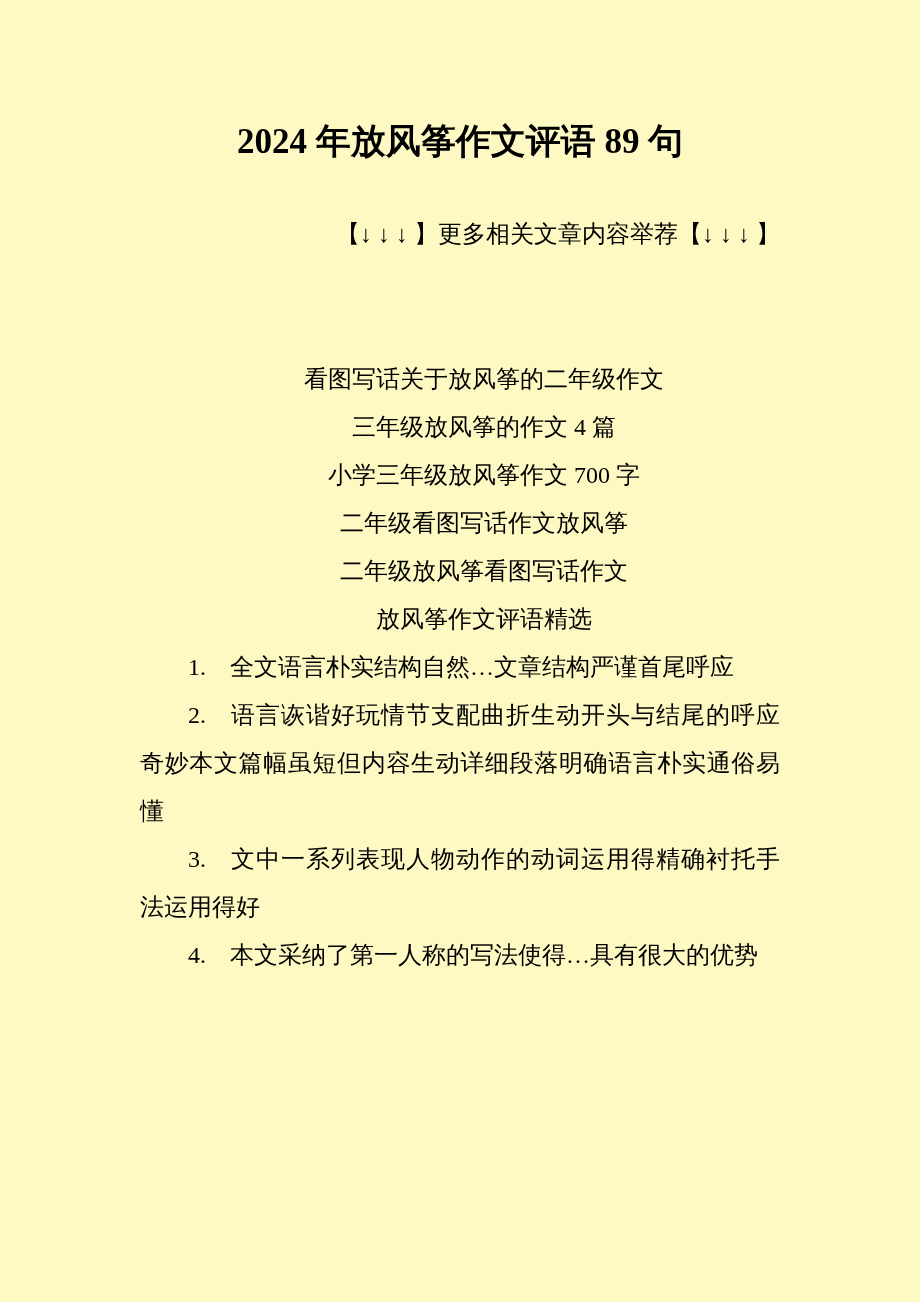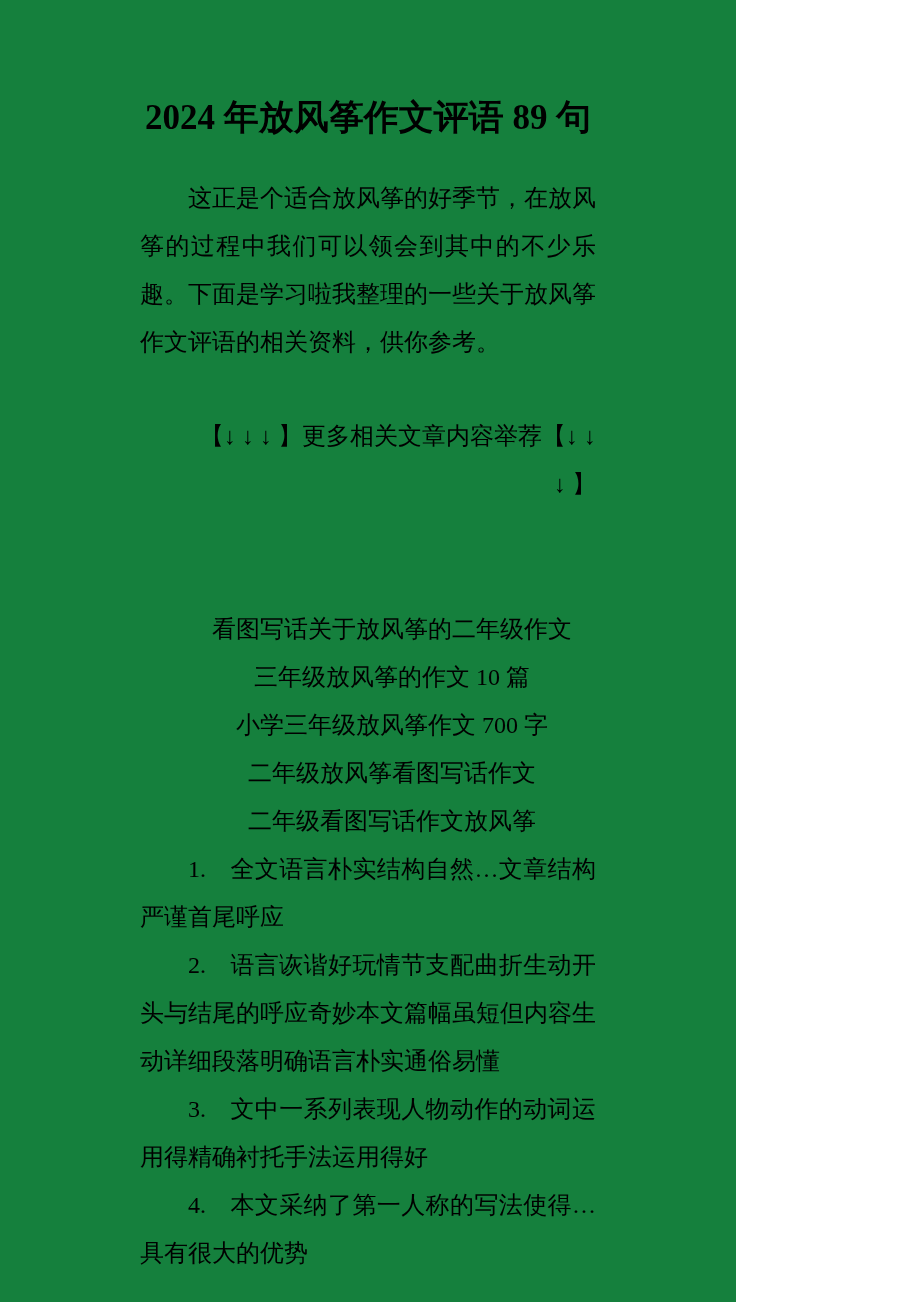--- a/index.html
+++ b/index.html
@@ -2,25 +2,25 @@
 <html><head>
 <meta charset="utf-8">
 <style>
   html, body {
     margin: 0;
     padding: 0;
     background: #ffffff;
   }
   .page {
     position: relative;
-    width: 736px;
+    width: 920px;
     height: 1302px;
-    background: #15803d;
+    background: #fef9c3;
     box-sizing: border-box;
-    padding: 96px 140px 0 140px;
+    padding: 120px 140px 0 140px;
     overflow: hidden;
     font-family: "Liberation Serif", "DejaVu Serif", serif;
     color: #000000;
   }
   .title {
     margin: 0;
     font-size: 35px;
     line-height: 44px;
     font-weight: bold;
     text-align: center;
@@ -50,32 +50,32 @@
     margin-right: 24px;
   }
 </style>
 </head>
 <body>
 
 <div class="page">
 
   <h1 class="title">2024 年放风筝作文评语 89 句</h1>
 
-  <p class="para intro">这正是个适合放风筝的好季节，在放风筝的过程中我们可以领会到其中的不少乐趣。下面是学习啦我整理的一些关于放风筝作文评语的相关资料，供你参考。</p>
 
   <p class="para promo">【↓ ↓ ↓ 】更多相关文章内容举荐【↓ ↓ ↓ 】</p>
 
   <div class="links">
     <p class="para link-line">看图写话关于放风筝的二年级作文</p>
-    <p class="para link-line">三年级放风筝的作文 10 篇</p>
+    <p class="para link-line">三年级放风筝的作文 4 篇</p>
     <p class="para link-line">小学三年级放风筝作文 700 字</p>
+    <p class="para link-line">二年级看图写话作文放风筝</p>
     <p class="para link-line">二年级放风筝看图写话作文</p>
-    <p class="para link-line">二年级看图写话作文放风筝</p>
   </div>
 
+  <p class="para section-heading">放风筝作文评语精选</p>
 
   <div class="comments">
     <p class="para comment"><span class="num">1.</span><span>全文语言朴实结构自然…文章结构严谨首尾呼应</span></p>
     <p class="para comment"><span class="num">2.</span><span>语言诙谐好玩情节支配曲折生动开头与结尾的呼应奇妙本文篇幅虽短但内容生动详细段落明确语言朴实通俗易懂</span></p>
     <p class="para comment"><span class="num">3.</span><span>文中一系列表现人物动作的动词运用得精确衬托手法运用得好</span></p>
     <p class="para comment"><span class="num">4.</span><span>本文采纳了第一人称的写法使得…具有很大的优势</span></p>
   </div>
 
 </div>
 

